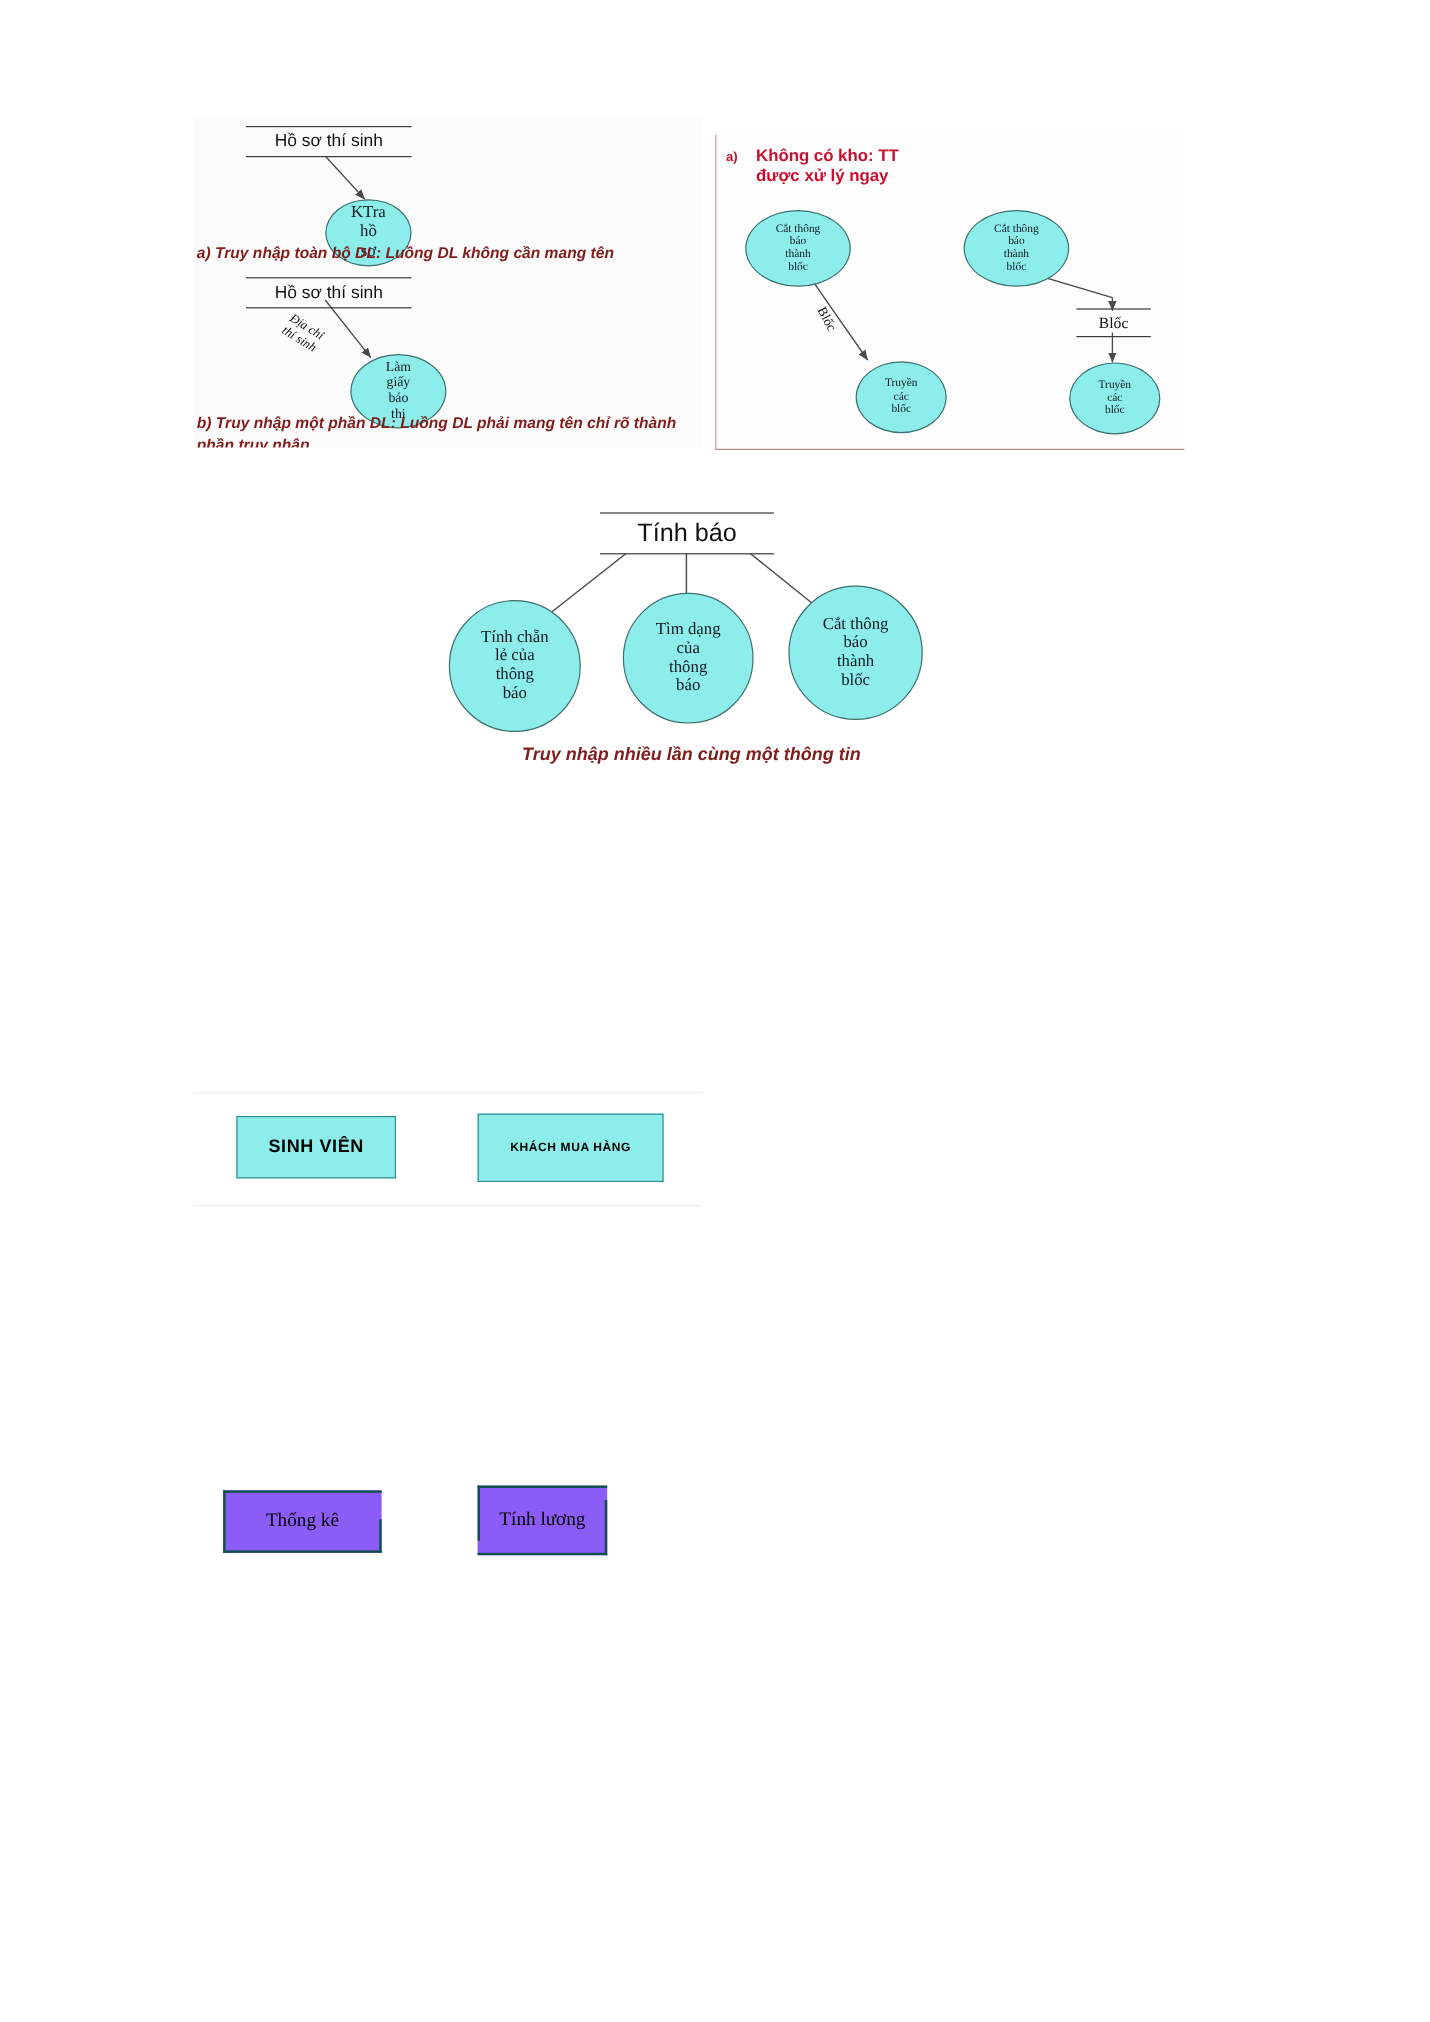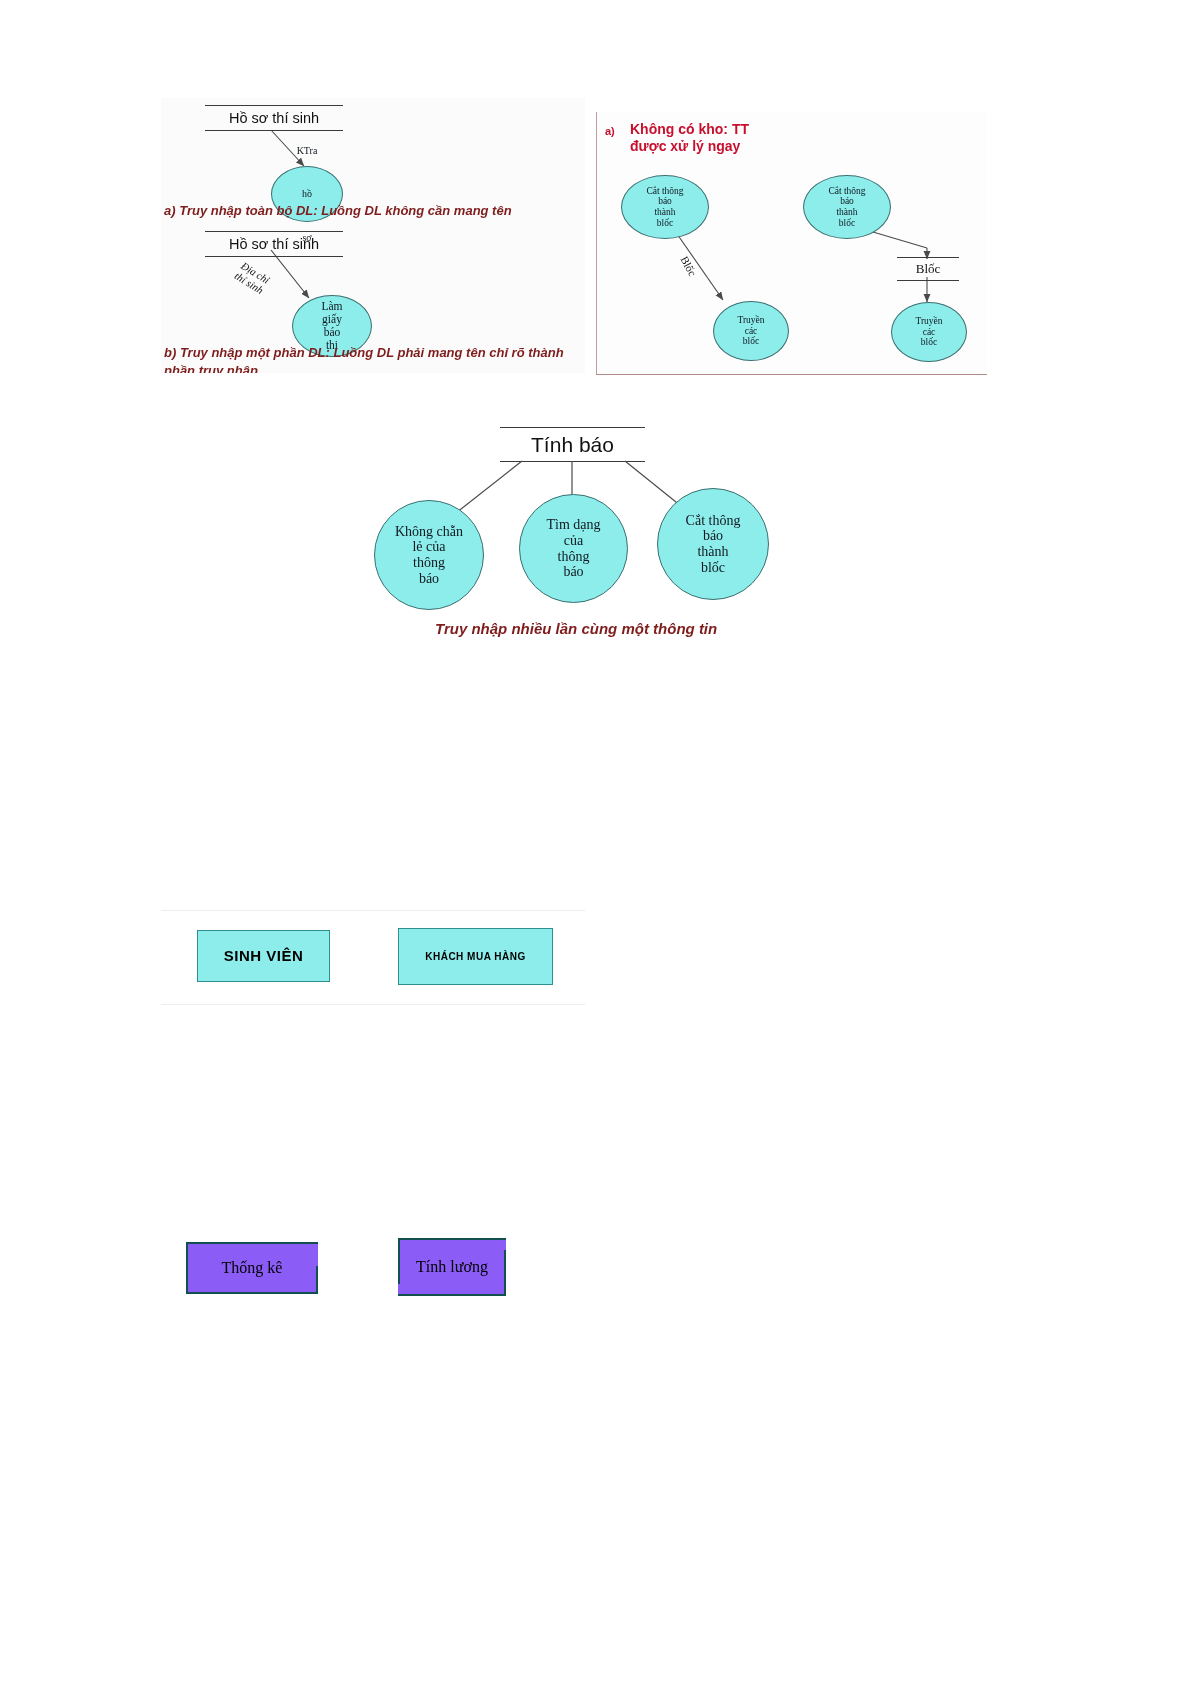--- a/index.html
+++ b/index.html
@@ -101,21 +101,21 @@
     <svg class="layer" width="424" height="275">
       <defs>
         <marker id="ah1" markerWidth="9" markerHeight="9" refX="7.4" refY="3.2" orient="auto">
           <path d="M0,0 L7.6,3.2 L0,6.4 z" fill="#4a4a4a"></path>
         </marker>
       </defs>
       <line x1="110" y1="32" x2="143" y2="68" stroke="#4a4a4a" stroke-width="1.1" marker-end="url(#ah1)"></line>
       <line x1="110" y1="152" x2="148" y2="200" stroke="#4a4a4a" stroke-width="1.1" marker-end="url(#ah1)"></line>
     </svg>
 
-    <div class="proc" style="left:110px;top:68px;width:70px;height:54px;font-size:10px;gap:32px;">
+    <div class="proc" style="left:110px;top:68px;width:70px;height:54px;font-size:14px;">
       <span>KTra</span>
       <span>hồ</span>
       <span>sơ</span>
     </div>
 
     <div class="cap-red-italic" style="left:3px;top:105px;font-size:13px;">
       <span>a) Truy nhập toàn bộ DL: Luồng DL không cần mang tên</span>
     </div>
 
     <div class="store" style="left:44px;top:133px;width:138px;height:24px;font-size:14.5px;">
@@ -211,21 +211,21 @@
         <marker id="ah3" markerWidth="10" markerHeight="10" refX="8" refY="3.4" orient="auto">
           <path d="M0,0 L8,3.4 L0,6.8 z" fill="#4a4a4a"></path>
         </marker>
       </defs>
       <line x1="162" y1="66" x2="68" y2="140" stroke="#4a4a4a" stroke-width="1.2" marker-end="url(#ah3)"></line>
       <line x1="212" y1="66" x2="212" y2="136" stroke="#4a4a4a" stroke-width="1.2" marker-end="url(#ah3)"></line>
       <line x1="265" y1="66" x2="352" y2="136" stroke="#4a4a4a" stroke-width="1.2" marker-end="url(#ah3)"></line>
     </svg>
 
     <div class="proc" style="left:14px;top:105px;width:108px;height:108px;font-size:14px;">
-      <span>Không chẵn</span>
+      <span>Tính chẵn</span>
       <span>lẻ của</span>
       <span>thông</span>
       <span>báo</span>
     </div>
 
     <div class="proc" style="left:159px;top:99px;width:107px;height:107px;font-size:14px;">
       <span>Tìm dạng</span>
       <span>của</span>
       <span>thông</span>
       <span>báo</span>

